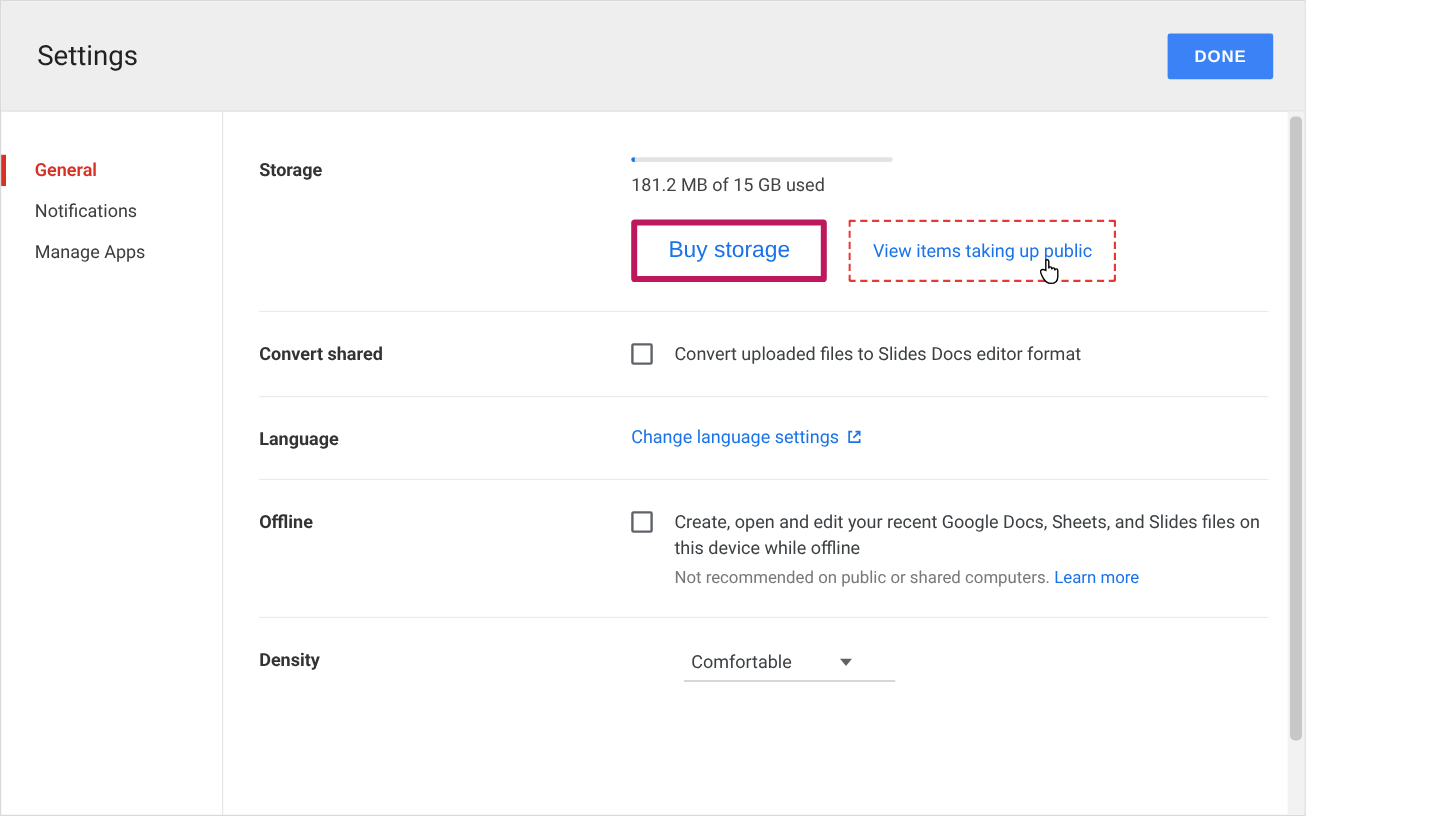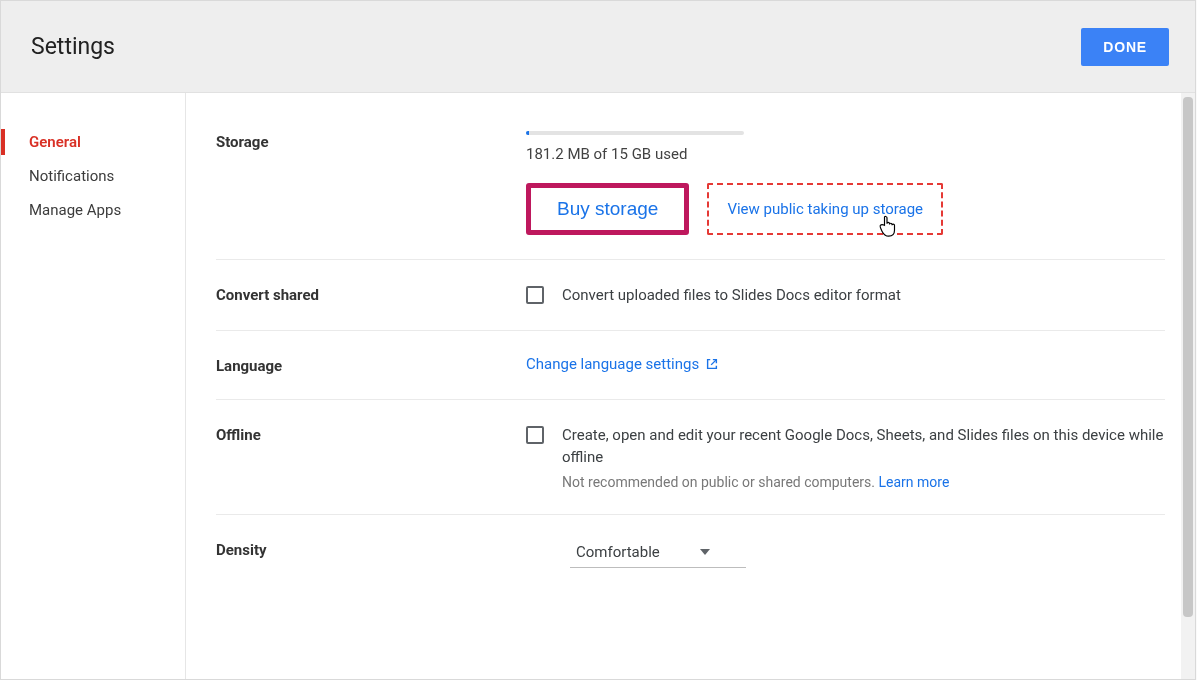--- a/index.html
+++ b/index.html
@@ -5,21 +5,21 @@
   * { box-sizing: border-box; }
   html, body {
     margin: 0; padding: 0;
     font-family: Roboto, "Helvetica Neue", Arial, sans-serif;
     background: #fff;
     width: 1200px; height: 680px; overflow: hidden;
     color: #202124;
   }
   .dialog {
     position: relative;
-    width: 1196px; height: 680px;
+    width: 1088px; height: 680px;
     background: #fff;
     border: 1px solid #d9d9d9;
     box-shadow: 0 0 0 1px rgba(0,0,0,0.02);
   }
   .header {
     height: 92px;
     background: #eeeeee;
     border-bottom: 1px solid #e1e1e1;
     display: flex;
     align-items: center;
@@ -254,21 +254,21 @@
         <div class="section">
           <div class="section-label">Storage</div>
           <div class="section-content">
             <div class="progress">
               <div class="progress-fill"></div>
             </div>
             <div class="storage-text">181.2 MB of 15 GB used</div>
             <div class="storage-actions">
               <button class="outline-btn">Buy storage</button>
               <div class="view-items-wrap">
-                <span class="view-items-link">View public taking up storage</span>
+                <span class="view-items-link">View items taking up public</span>
                 <span class="cursor-icon">
                   <svg viewBox="0 0 24 28" fill="none" stroke="#000" stroke-width="1.4">
                     <path fill="#fff" d="M9 2 C9 2 9 10 9 12 C7 11 5 11 4 12 C3 13 4 15 6 19 C8 23 10 25 14 25 C19 25 21 22 21 18 L21 12 C21 10 18 10 18 12 L18 11 C18 9 15 9 15 11 L15 10 C15 8 12 8 12 10 L12 3 C12 1 9 1 9 2 Z"></path>
                   </svg>
                 </span>
               </div>
             </div>
           </div>
         </div>
 

